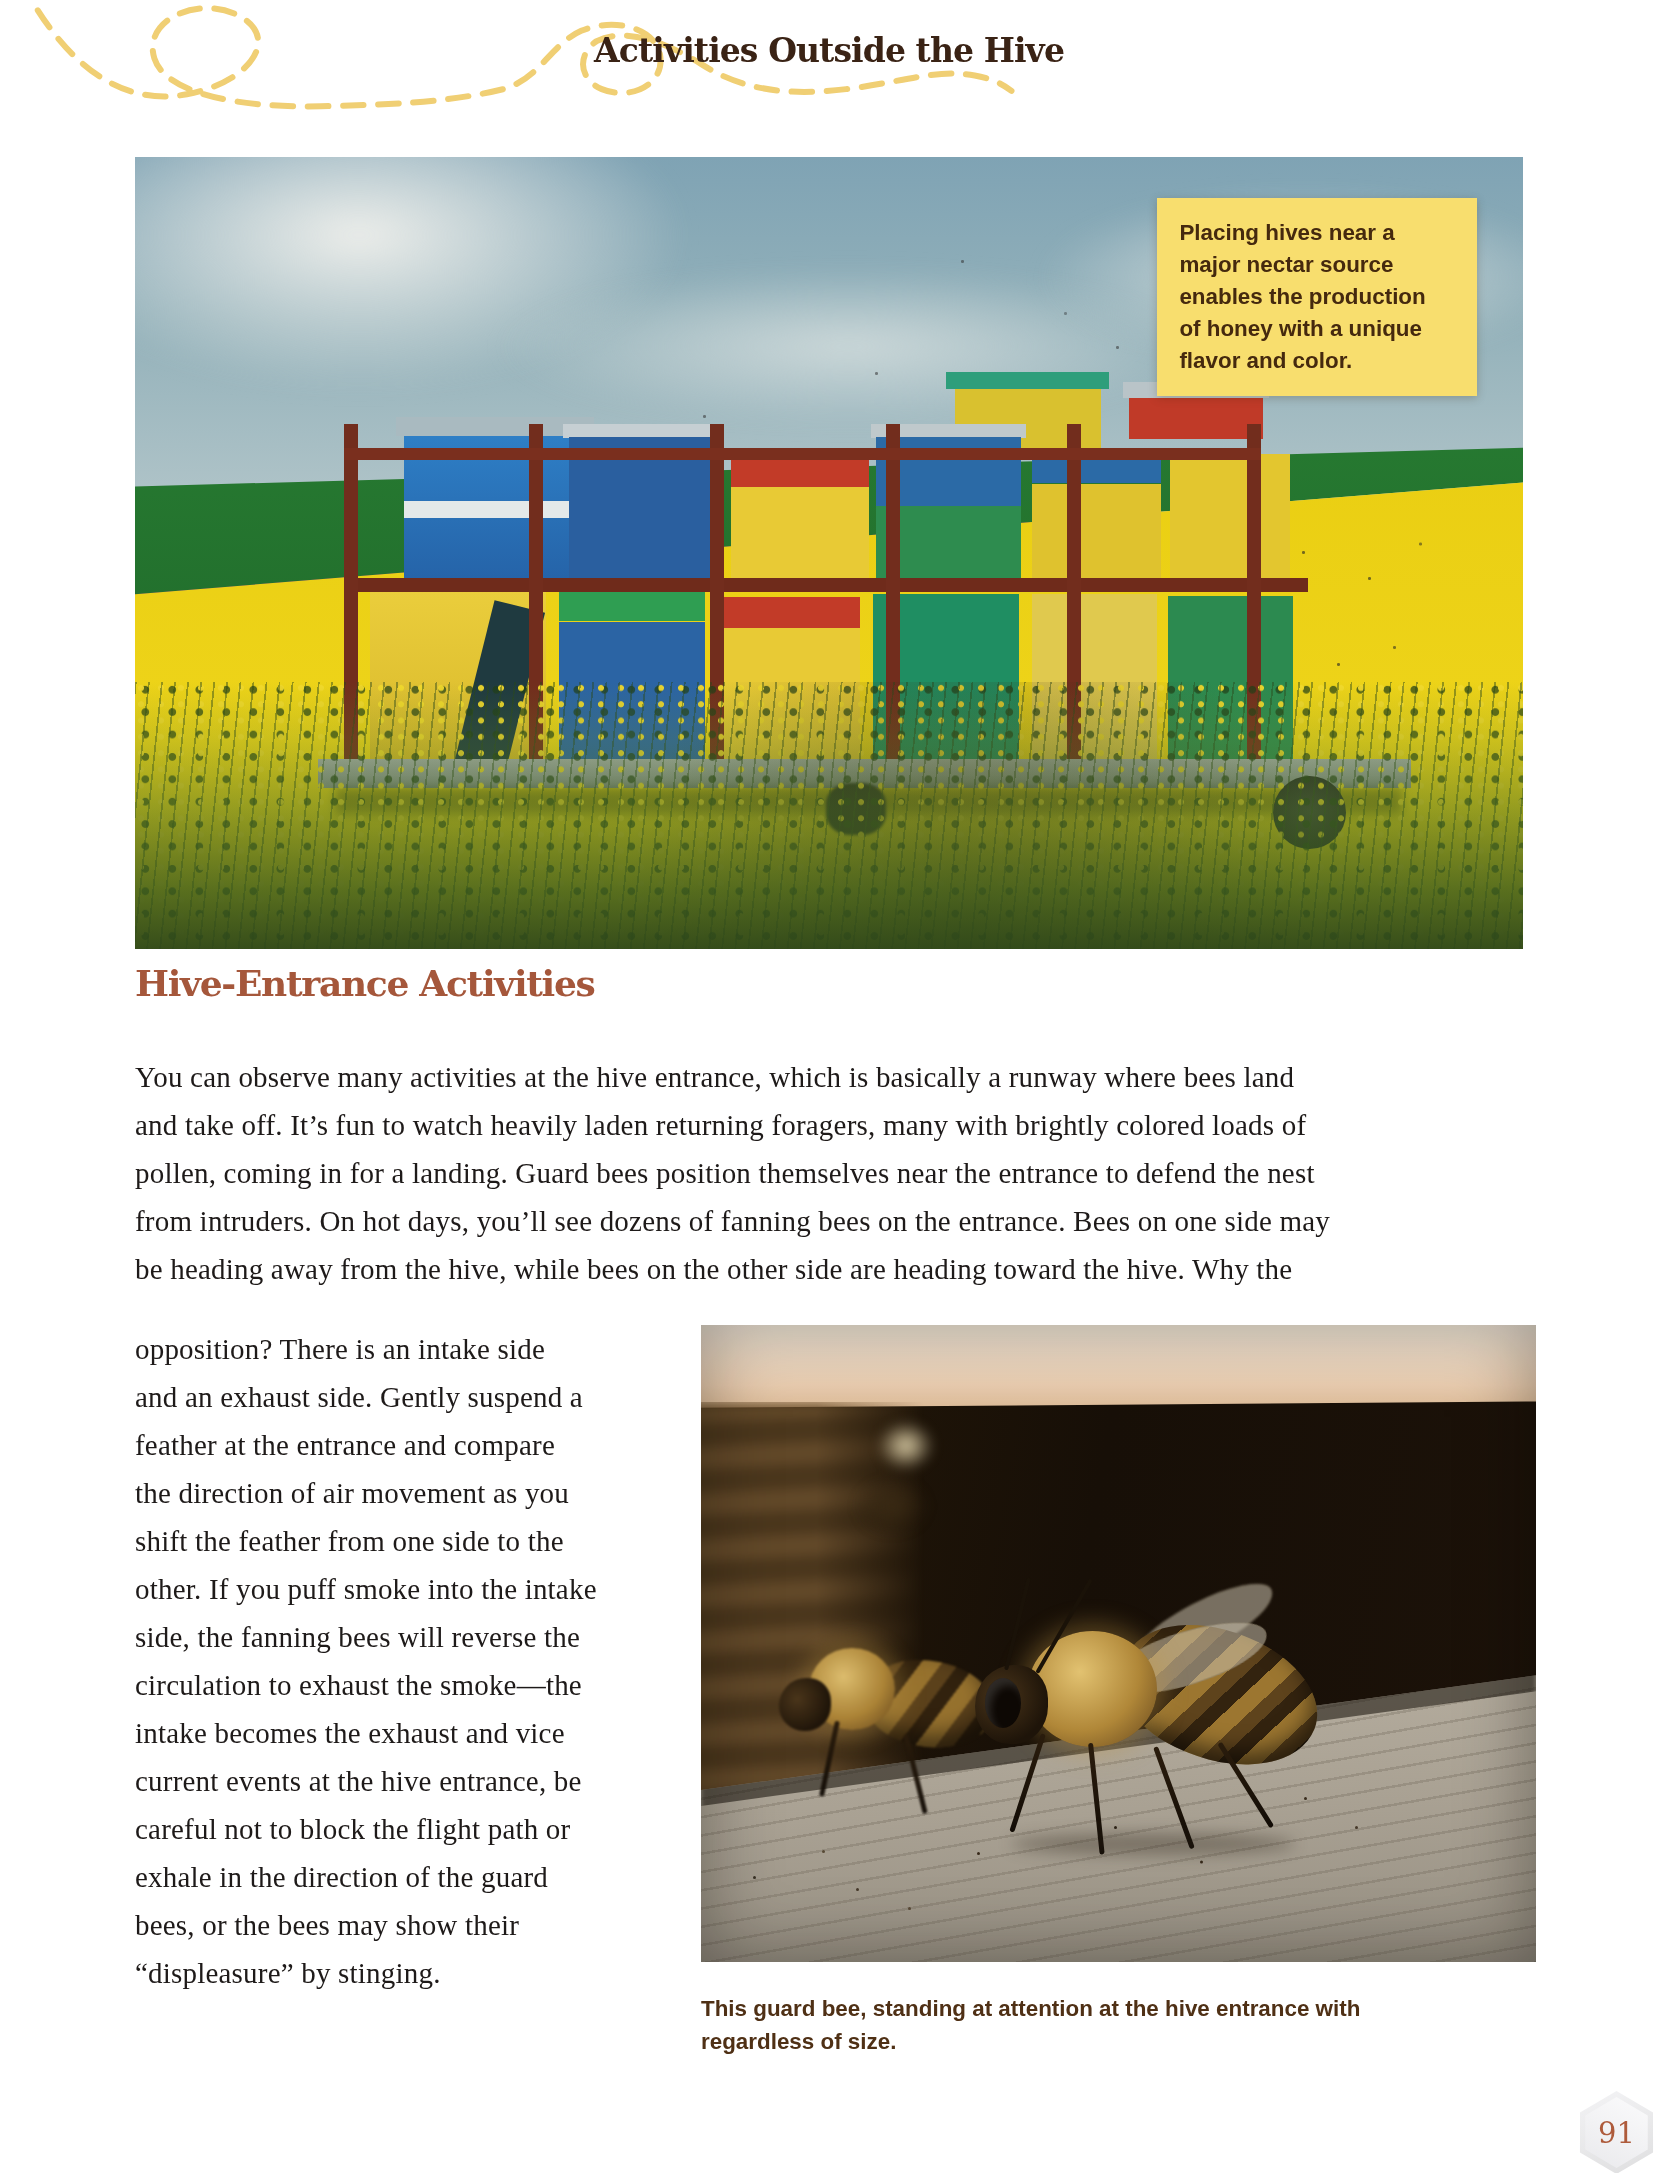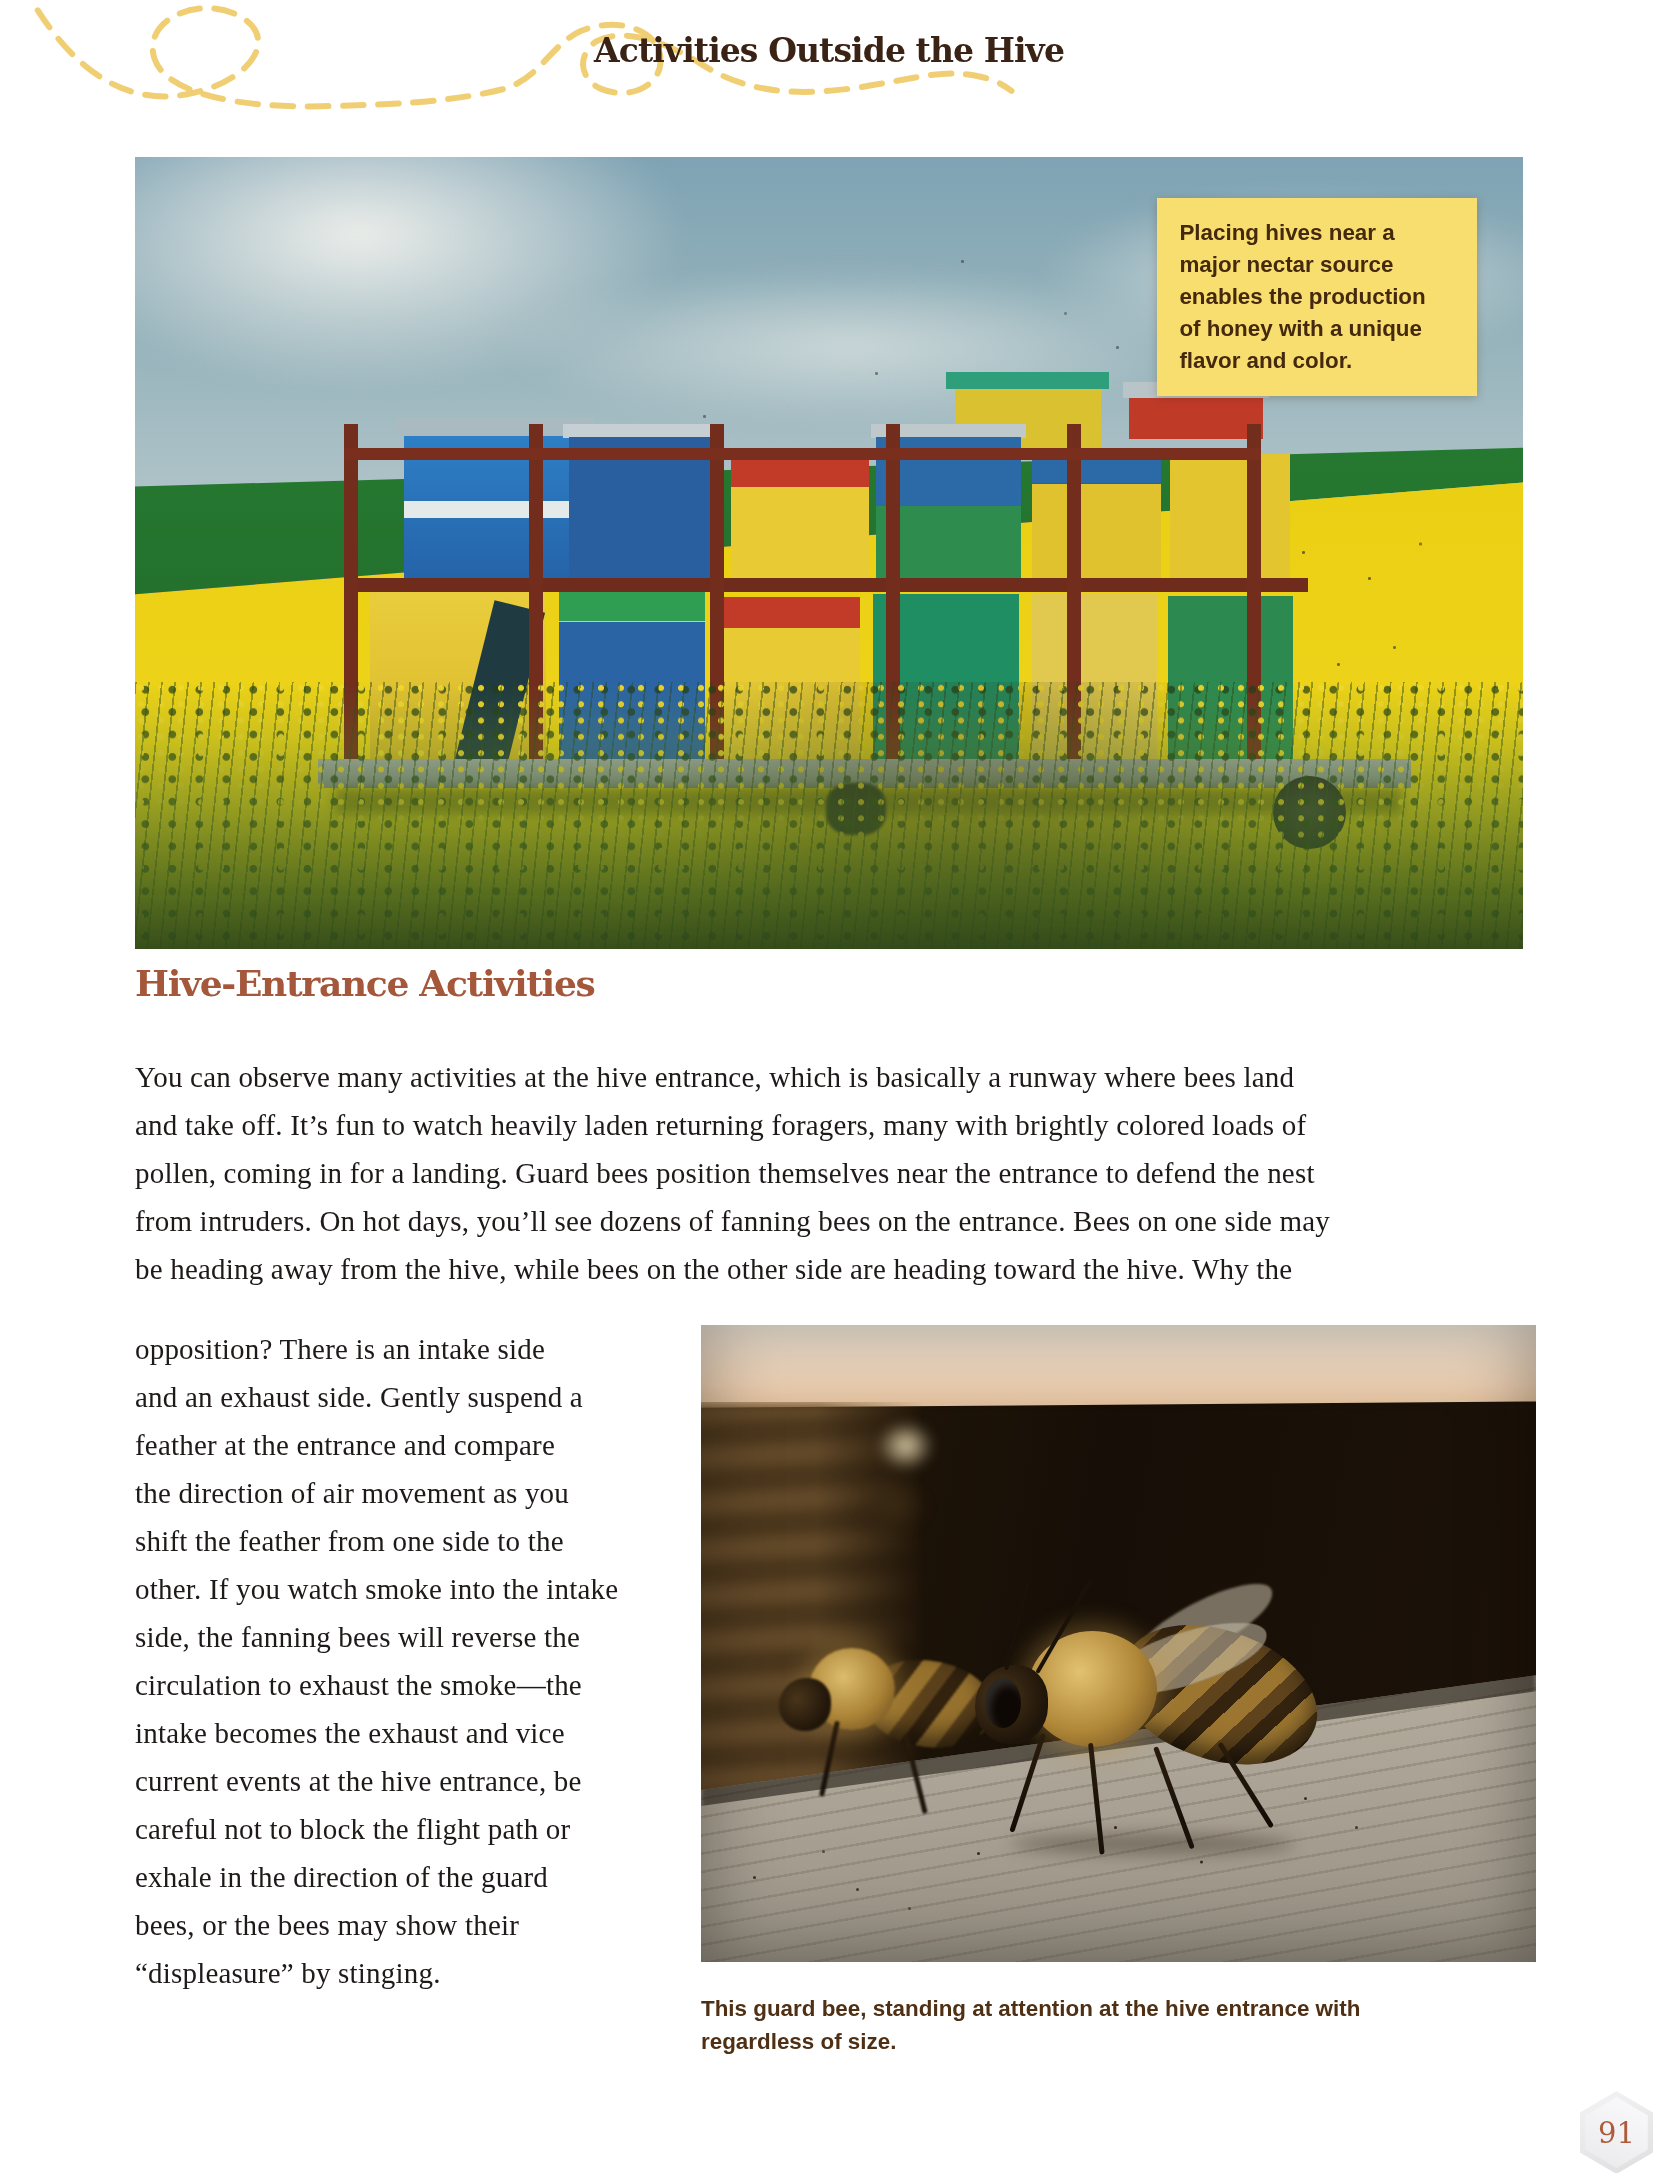--- a/index.html
+++ b/index.html
@@ -186,21 +186,21 @@
     </div>
 </div>
 
 <div class="col-text">
   <div>
       <div class="body-line">opposition? There is an intake side</div>
       <div class="body-line">and an exhaust side. Gently suspend a</div>
       <div class="body-line">feather at the entrance and compare</div>
       <div class="body-line">the direction of air movement as you</div>
       <div class="body-line">shift the feather from one side to the</div>
-      <div class="body-line">other. If you watch smoke into the intake</div>
+      <div class="body-line">other. If you puff smoke into the intake</div>
       <div class="body-line">side, the fanning bees will reverse the</div>
       <div class="body-line">circulation to exhaust the smoke—the</div>
       <div class="body-line">intake becomes the exhaust and vice</div>
       <div class="body-line">current events at the hive entrance, be</div>
       <div class="body-line">careful not to block the flight path or</div>
       <div class="body-line">exhale in the direction of the guard</div>
       <div class="body-line">bees, or the bees may show their</div>
       <div class="body-line">“displeasure” by stinging.</div>
     </div>
 </div>

